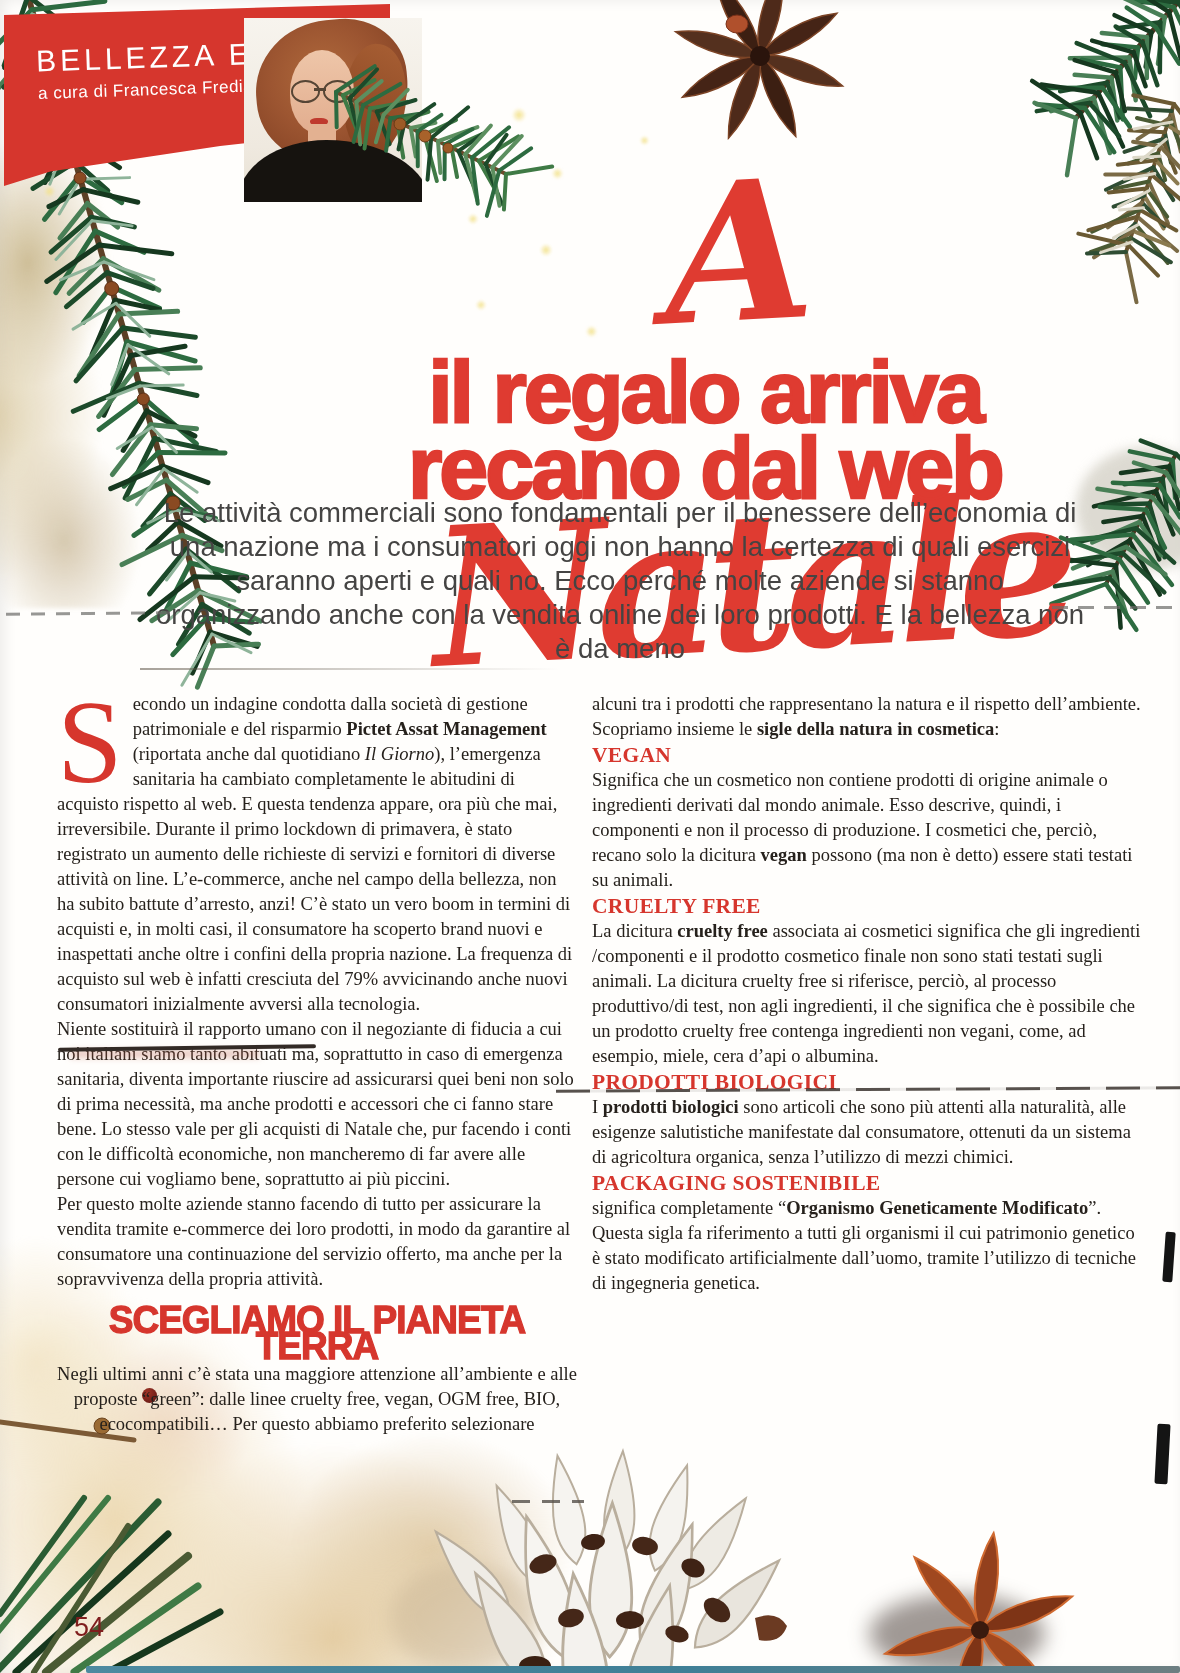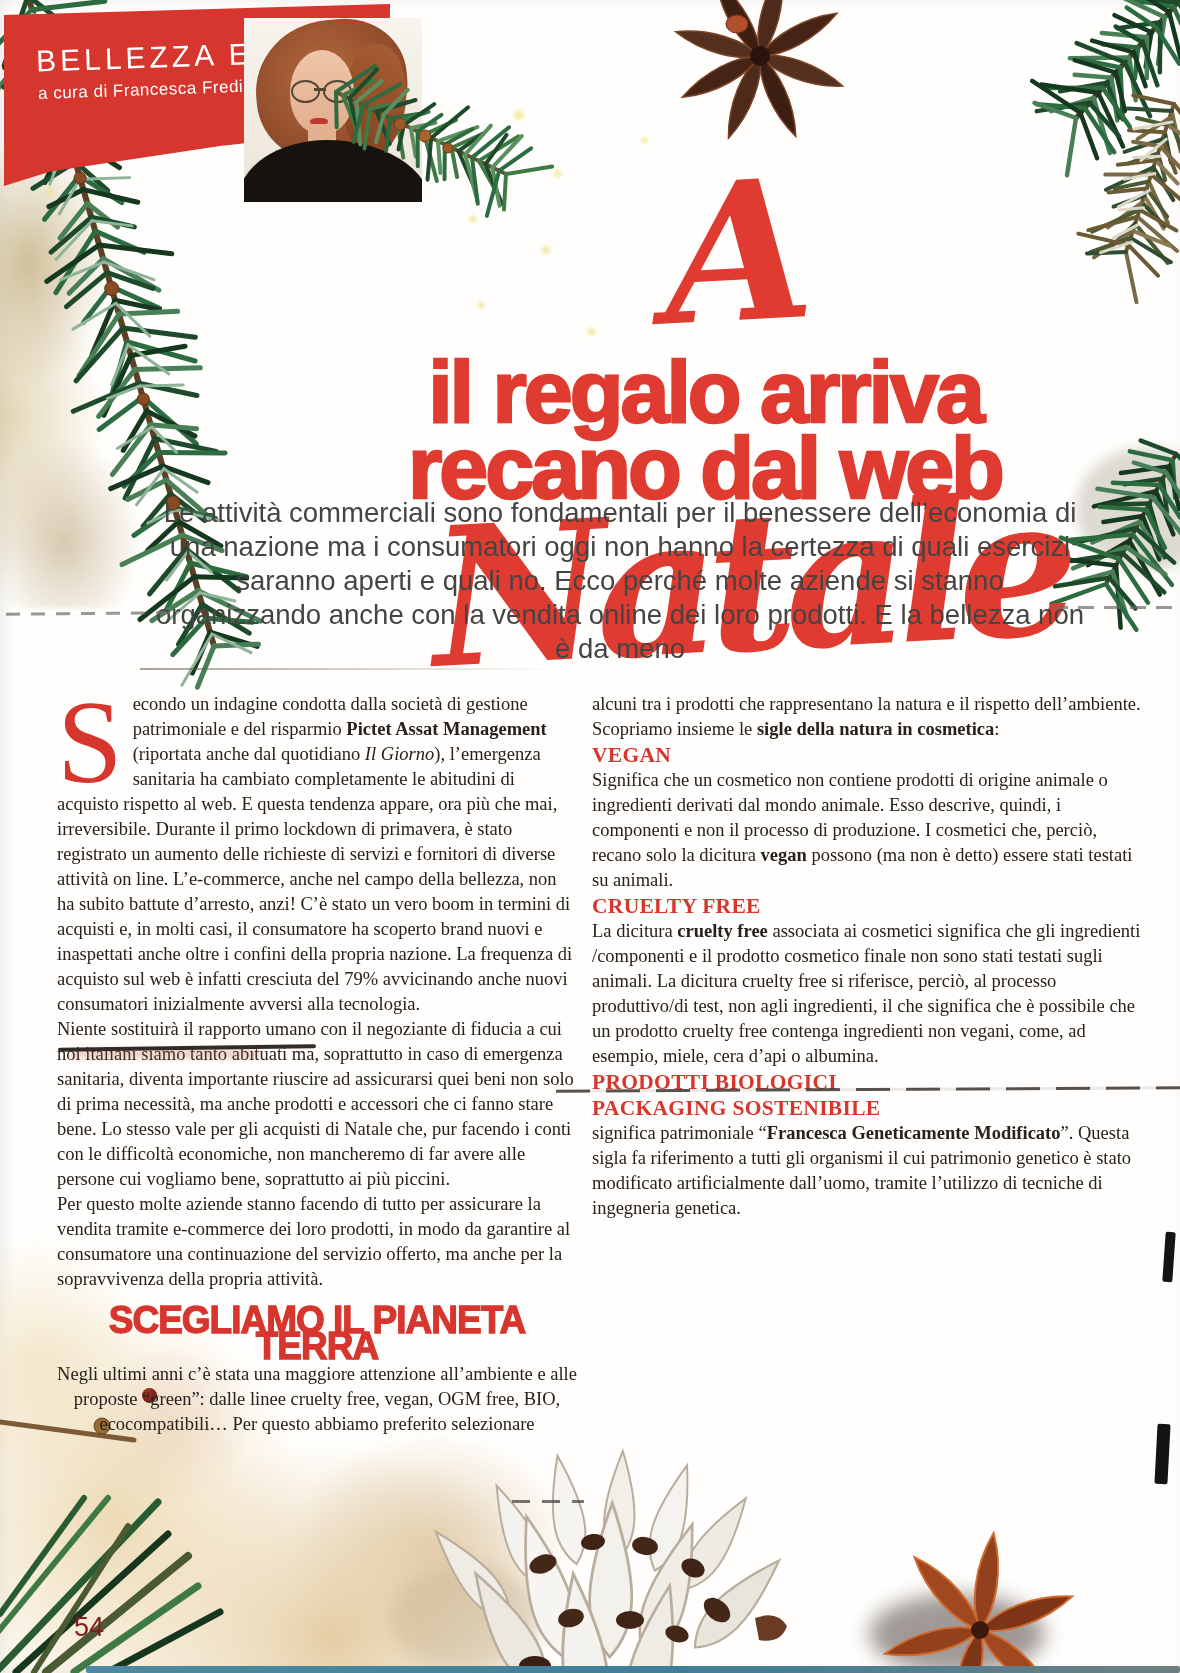--- a/index.html
+++ b/index.html
@@ -585,22 +585,23 @@
   </div>
 
   <div class="col col-right">
     <p class="body-p"><span>alcuni tra i prodotti che rappresentano la natura e il rispetto dell’ambiente. Scopriamo insieme le </span><b>sigle della natura in cosmetica</b><span>:</span></p>
     <div id="defs-list">
         <h3 class="def-head">VEGAN</h3>
         <p class="body-p"><span>Significa che un cosmetico non contiene prodotti di origine animale o ingredienti derivati dal mondo animale. Esso descrive, quindi, i componenti e non il processo di produzione. I cosmetici che, perciò, recano solo la dicitura </span><b>vegan</b><span> possono (ma non è detto) essere stati testati su animali.</span></p>
         <h3 class="def-head">CRUELTY FREE</h3>
         <p class="body-p"><span>La dicitura </span><b>cruelty free</b><span> associata ai cosmetici significa che gli ingredienti /componenti e il prodotto cosmetico finale non sono stati testati sugli animali. La dicitura cruelty free si riferisce, perciò, al processo produttivo/di test, non agli ingredienti, il che significa che è possibile che un prodotto cruelty free contenga ingredienti non vegani, come, ad esempio, miele, cera d’api o albumina.</span></p>
         <h3 class="def-head">PRODOTTI BIOLOGICI</h3>
+        <p class="body-p"><span>I </span><b>prodotti biologici</b><span> sono articoli che sono più attenti alla naturalità, alle esigenze salutistiche manifestate dal consumatore, ottenuti da un sistema di agricoltura organica, senza l’utilizzo di mezzi chimici.</span></p>
         <h3 class="def-head">PACKAGING SOSTENIBILE</h3>
-        <p class="body-p"><span>significa patrimoniale “</span><b>Francesca Geneticamente Modificato</b><span>”. Questa sigla fa riferimento a tutti gli organismi il cui patrimonio genetico è stato modificato artificialmente dall’uomo, tramite l’utilizzo di tecniche di ingegneria genetica.</span></p>
+        <p class="body-p"><span>significa completamente “</span><b>Organismo Geneticamente Modificato</b><span>”. Questa sigla fa riferimento a tutti gli organismi il cui patrimonio genetico è stato modificato artificialmente dall’uomo, tramite l’utilizzo di tecniche di ingegneria genetica.</span></p>
       </div>
   </div>
 
   <div class="dash-left"></div>
   <div class="dash-right"></div>
   <div class="thin-line"></div>
   <div class="smear"></div>
   <div class="scribble"></div>
   <div class="strike-right"></div>
   <div class="dash-sel"></div>

